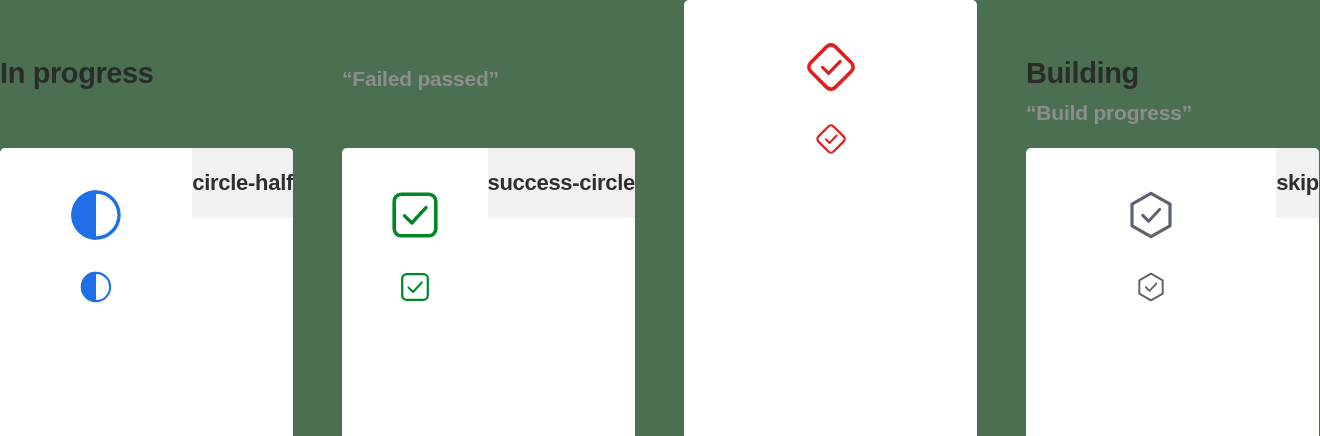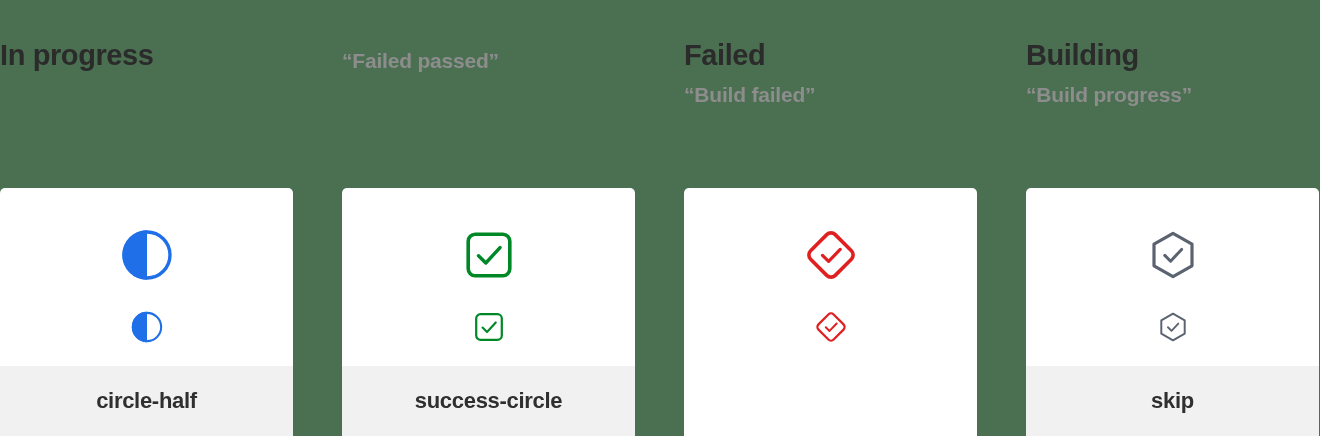--- a/index.html
+++ b/index.html
@@ -28,22 +28,22 @@
   .column {
     width: 293px;
     flex: 0 0 293px;
     display: flex;
     flex-direction: column;
     position: relative;
   }
 
   
   .col-head {
-    padding-top: 38px;
-    height: 188px;
+    padding-top: 56px;
+    height: 148px;
   }
 
   .col-title {
     font-size: 29px;
     font-weight: bold;
     color: #2b2b2b;
     letter-spacing: -0.4px;
     line-height: 34px;
     white-space: nowrap;
   }
@@ -57,21 +57,21 @@
     line-height: 25px;
     white-space: nowrap;
   }
 
   
   .card {
     flex: 1 1 auto;
     background: #ffffff;
     border-radius: 5px 5px 0 0;
     display: flex;
-    flex-direction: column;
+    flex-direction: row;
     overflow: hidden;
     text-align: center;
   }
 
   .card-body {
     flex: 1 1 auto;
     display: flex;
     flex-direction: column;
     align-items: center;
     justify-content: flex-start;
@@ -148,24 +148,20 @@
           <path d="M15.5 26.8 L22.8 34 L37 18.6" fill="none" stroke="#008726" stroke-width="3.4" stroke-linecap="round" stroke-linejoin="round"></path>
         </svg>
       </div>
       <div class="card-foot">
         <span class="card-label">success-circle</span>
       </div>
     </div>
   </div>
 
   <div class="column">
-    <div class="col-head">
-      <div class="col-title">Failed</div>
-      <div class="col-sub">“Build failed”</div>
-    </div>
     <div class="card">
       <div class="card-body">
         <svg class="icon-big" viewBox="0 0 52 52">
           <g transform="rotate(45 26 26)">
             <rect x="8.6" y="8.6" width="34.8" height="34.8" rx="6" fill="#ffffff" stroke="#e02020" stroke-width="3.6"></rect>
           </g>
           <path d="M17.5 26.4 L23.6 32.4 L35.2 20.4" fill="none" stroke="#e02020" stroke-width="3.2" stroke-linecap="round" stroke-linejoin="round"></path>
         </svg>
         <svg class="icon-small" viewBox="0 0 52 52">
           <g transform="rotate(45 26 26)">

